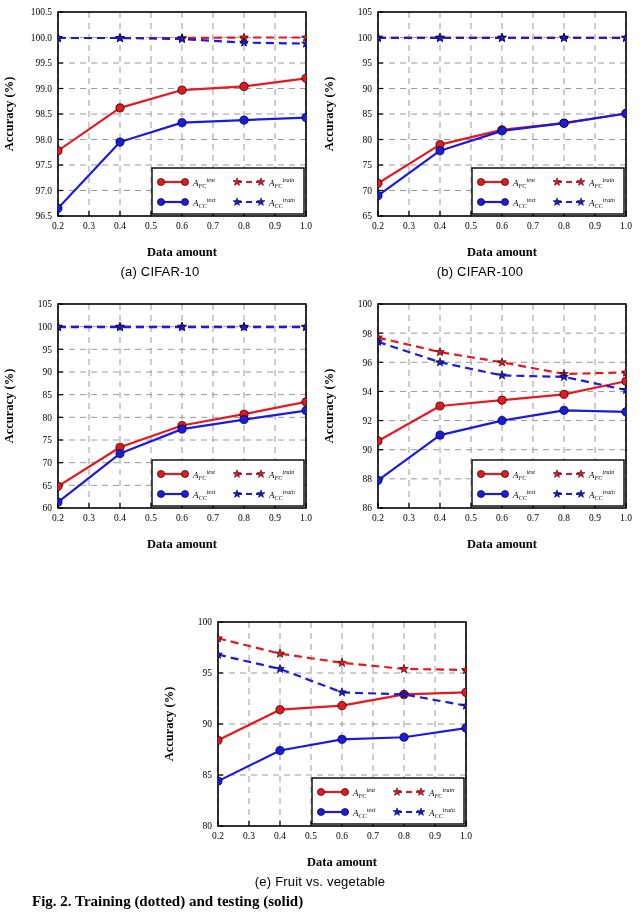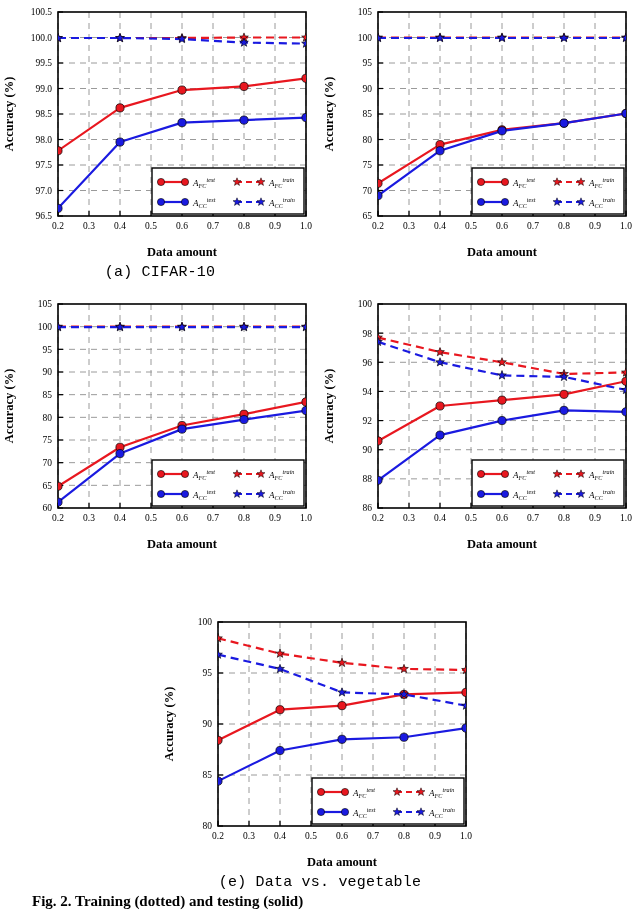--- a/index.html
+++ b/index.html
@@ -1,20 +1,20 @@
 <!DOCTYPE html>
 <html><head>
 <meta charset="utf-8">
 <style>
   html,body{margin:0;padding:0;background:#fff;}
   body{width:640px;height:912px;font-family:"Liberation Serif",serif;color:#000;position:relative;overflow:hidden;}
   .figure{width:640px;height:912px;position:relative;}
   .panel{position:absolute;}
   .panel-caption{
-    text-align:center;font-family:Liberation Mono, monospace;font-size:15px;
+    text-align:center;font-family:Liberation Sans, sans-serif;font-size:13px;
     color:#000;margin-top:2px;letter-spacing:.2px;
   }
   .fig-caption{
     position:absolute;left:0;top:893px;width:640px;
     font-family:"Liberation Serif",serif;font-size:15px;font-weight:bold;
     color:#000;white-space:nowrap;overflow:hidden;margin-left:32px;
   }
   svg{display:block;}
   .axis-line{stroke:#000;stroke-width:1.6;fill:none;}
   .grid{stroke:#9a9a9a;stroke-width:1;stroke-dasharray:6 5;}
@@ -255,20 +255,21 @@
             <circle cx="161" cy="202" r="3.6" fill="#1a1ae0" stroke="#000" stroke-width="0.6"></circle>
             <circle cx="185" cy="202" r="3.6" fill="#1a1ae0" stroke="#000" stroke-width="0.6"></circle>
             <text x="193" y="205.5" class="legend-text">A<tspan dy="2.6" font-size="6.2">CC</tspan><tspan dy="-6.6" font-size="6.2">test</tspan></text>
             <line x1="236" y1="202" x2="262" y2="202" stroke="#1a1ae0" stroke-width="2.2" stroke-dasharray="6 4"></line>
             <polygon points="237.00,197.80 238.04,200.57 240.99,200.70 238.68,202.55 239.47,205.40 237.00,203.76 234.53,205.40 235.32,202.55 233.01,200.70 235.96,200.57" fill="#1a1ae0" stroke="#000" stroke-width="0.5"></polygon>
             <polygon points="261.00,197.80 262.04,200.57 264.99,200.70 262.68,202.55 263.47,205.40 261.00,203.76 258.53,205.40 259.32,202.55 257.01,200.70 259.96,200.57" fill="#1a1ae0" stroke="#000" stroke-width="0.5"></polygon>
             <text x="269" y="205.5" class="legend-text">A<tspan dy="2.6" font-size="6.2">CC</tspan><tspan dy="-6.6" font-size="6.2">train</tspan></text>
           </g>
         </svg>
       </div>
+    <div class="panel-caption">(b) CIFAR-100</div>
   </div>
 
   <div class="panel" id="panel-c" style="left:0px;top:292px;width:320px;">
     <div class="plot-slot">
         <svg width="320" height="262" viewBox="0 0 320 262">
           <line x1="58" y1="12" x2="58" y2="216" class="grid"></line>
           <line x1="58" y1="216" x2="58" y2="211" class="tick"></line>
           <text x="58" y="229" class="ticklabel" text-anchor="middle">0.2</text>
           <line x1="89" y1="12" x2="89" y2="216" class="grid"></line>
           <line x1="89" y1="216" x2="89" y2="211" class="tick"></line>
@@ -591,17 +592,17 @@
             <circle cx="161" cy="202" r="3.6" fill="#1a1ae0" stroke="#000" stroke-width="0.6"></circle>
             <circle cx="185" cy="202" r="3.6" fill="#1a1ae0" stroke="#000" stroke-width="0.6"></circle>
             <text x="193" y="205.5" class="legend-text">A<tspan dy="2.6" font-size="6.2">CC</tspan><tspan dy="-6.6" font-size="6.2">test</tspan></text>
             <line x1="236" y1="202" x2="262" y2="202" stroke="#1a1ae0" stroke-width="2.2" stroke-dasharray="6 4"></line>
             <polygon points="237.00,197.80 238.04,200.57 240.99,200.70 238.68,202.55 239.47,205.40 237.00,203.76 234.53,205.40 235.32,202.55 233.01,200.70 235.96,200.57" fill="#1a1ae0" stroke="#000" stroke-width="0.5"></polygon>
             <polygon points="261.00,197.80 262.04,200.57 264.99,200.70 262.68,202.55 263.47,205.40 261.00,203.76 258.53,205.40 259.32,202.55 257.01,200.70 259.96,200.57" fill="#1a1ae0" stroke="#000" stroke-width="0.5"></polygon>
             <text x="269" y="205.5" class="legend-text">A<tspan dy="2.6" font-size="6.2">CC</tspan><tspan dy="-6.6" font-size="6.2">train</tspan></text>
           </g>
         </svg>
       </div>
-    <div class="panel-caption">(e) Data vs. vegetable</div>
+    <div class="panel-caption">(e) Fruit vs. vegetable</div>
   </div>
 
   <div class="fig-caption">Fig. 2.  Training (dotted) and testing (solid)</div>
 </div>
 
 </body></html>

